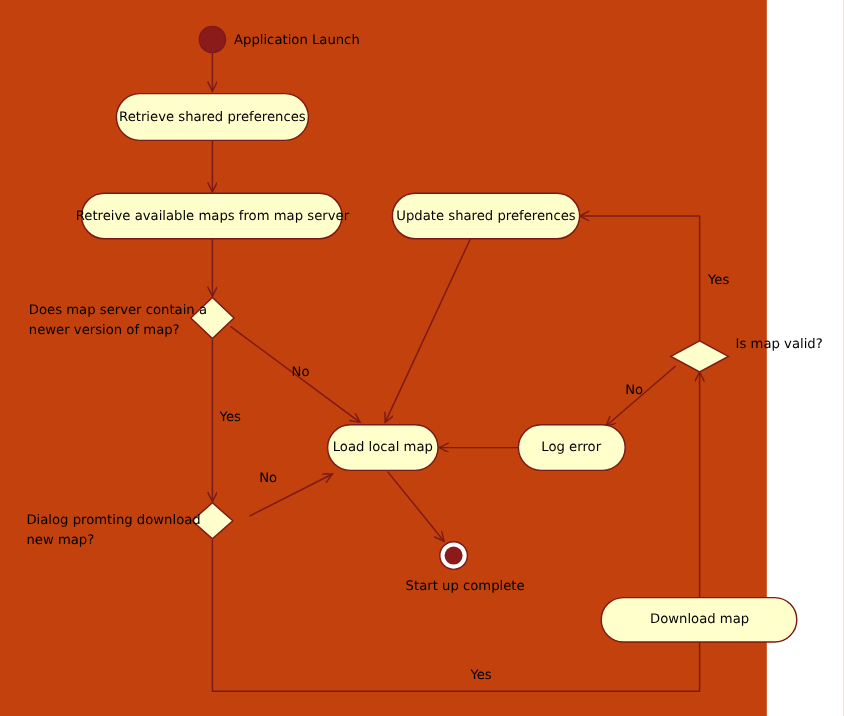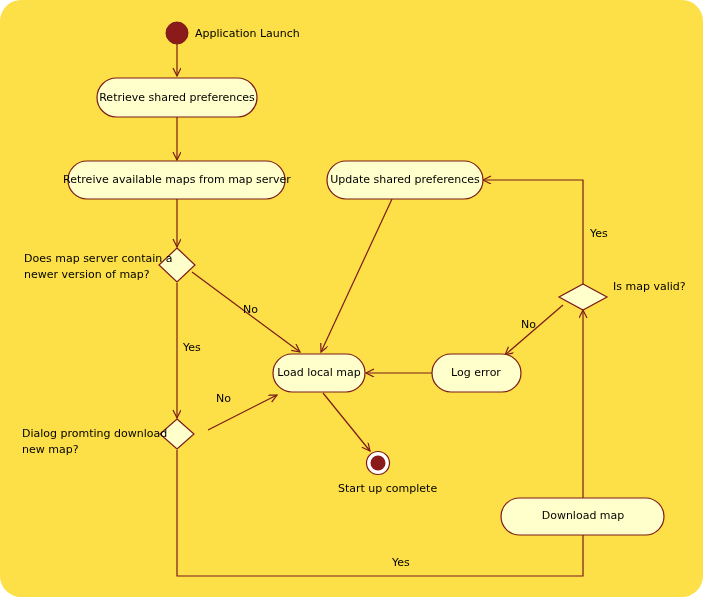--- a/index.html
+++ b/index.html
@@ -9,24 +9,23 @@
     background: #ffffff;
   }
   body {
     width: 703px;
     height: 597px;
     font-family: "DejaVu Sans", sans-serif;
     overflow: hidden;
   }
   #diagram-root {
     position: relative;
-    width: 703px;
+    width: 639px;
     height: 597px;
-    background: #fde047;
-    border-radius: 21px;
+    background: #c2410c;
   }
   svg#diagram-svg {
     position: absolute;
     top: 0;
     left: 0;
     width: 703px;
     height: 597px;
   }
   .node-label {
     font-family: "DejaVu Sans", sans-serif;

